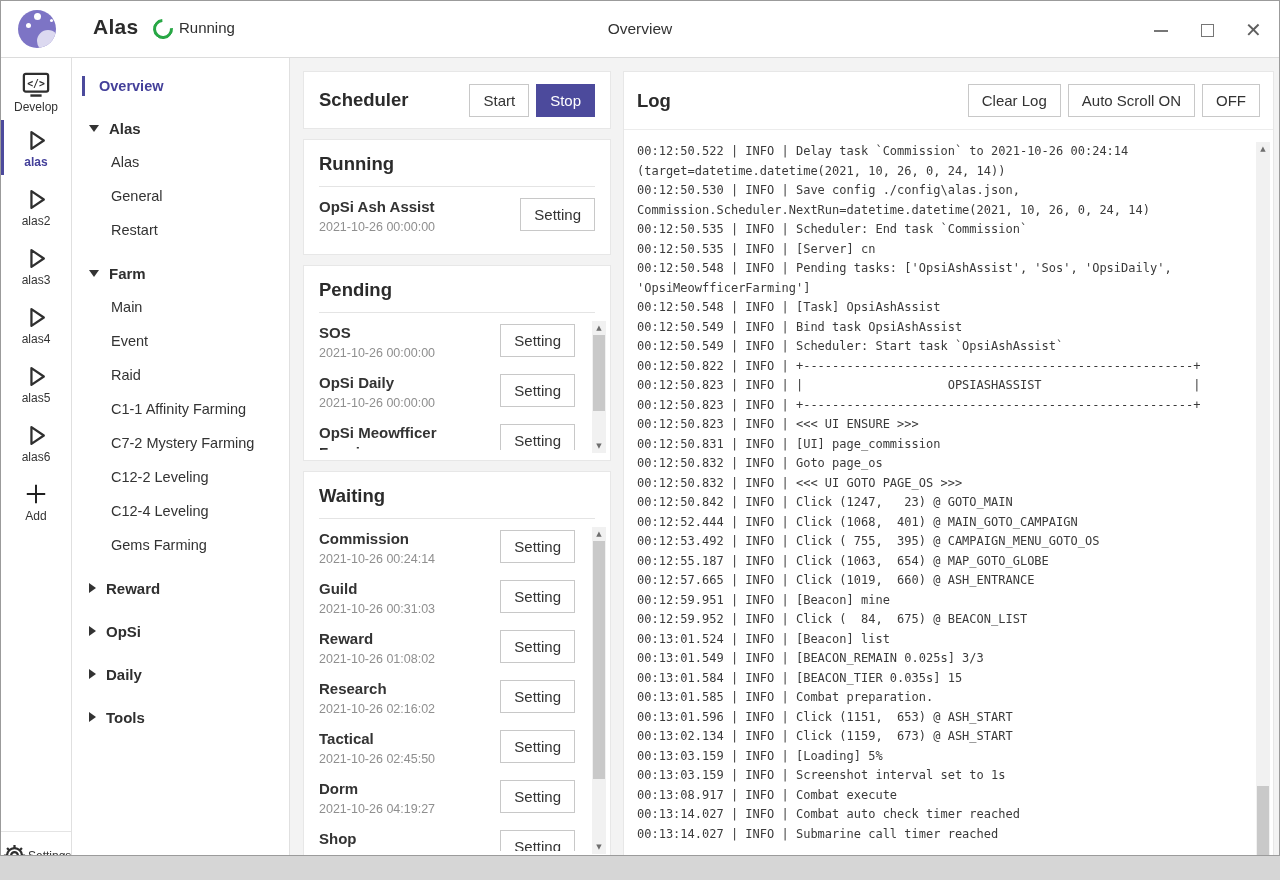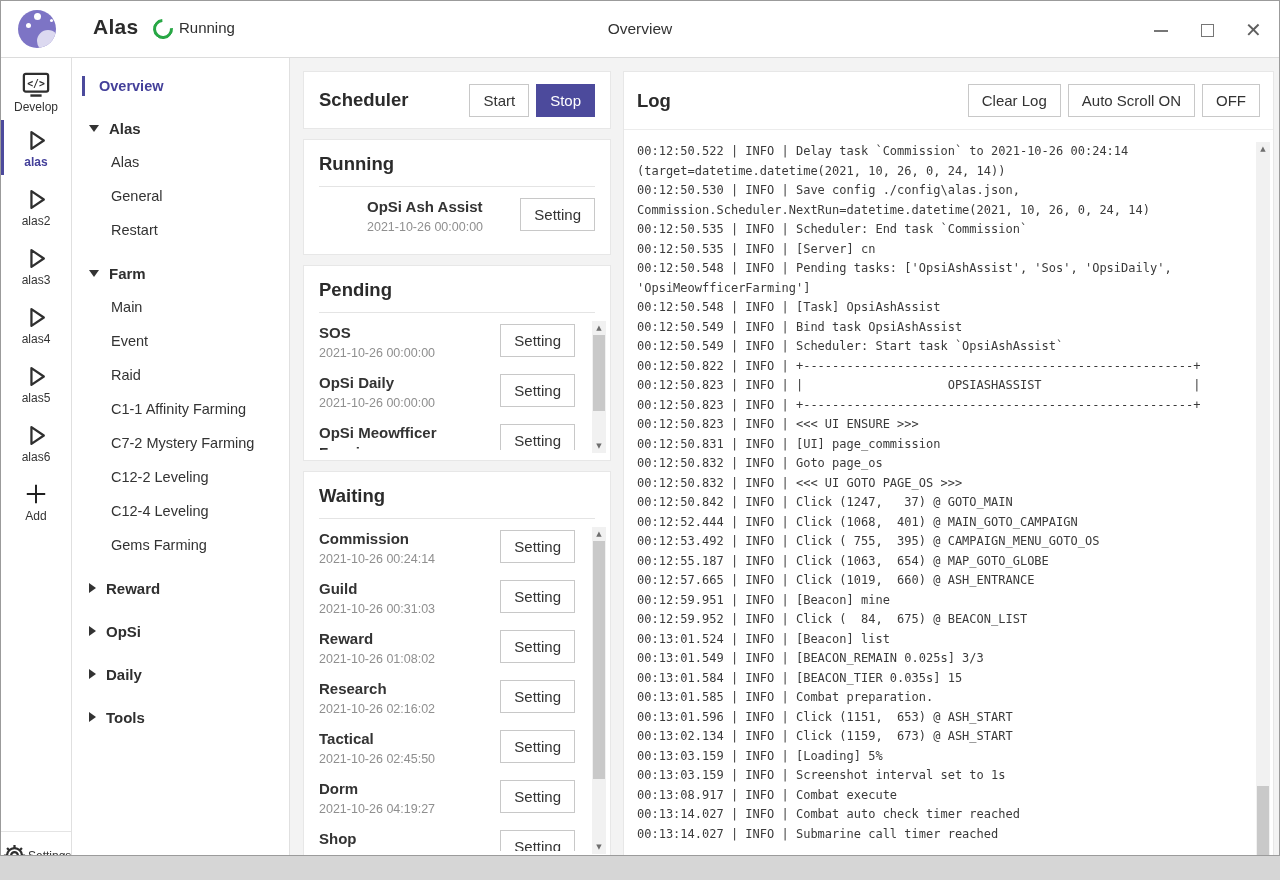--- a/index.html
+++ b/index.html
@@ -58,21 +58,21 @@
   .btn { background:#fff; border:1px solid #c8c8c8; color:#333; font-size:15px; font-family:inherit; padding:7px 13px; cursor:pointer; }
   .btn-stop { background:#4c4a9c; border-color:#4c4a9c; color:#fff; }
   .btn-row { display:flex; gap:7px; }
 
   .sec-card { padding:13px 15px 0; position:relative; }
   .sec-card hr { border:none; border-top:1px solid #e4e4e4; margin:11px 0 0; }
   .card-running { height:116px; }
   .card-pending { height:196px; }
   .card-waiting { height:391px; }
   .task-list { overflow:hidden; margin-top:5px; }
-  .card-running .task-list { height:70px;margin-left:48px; }
+  .card-running .task-list { height:70px; }
   .card-pending .task-list { height:132px; margin-right:20px; }
   .card-waiting .task-list { height:327px; margin-right:20px; }
   .task-row { height:50px; display:flex; justify-content:space-between; align-items:flex-start; padding-top:5px; }
   .task-info { width:168px; }
   .task-name { font-size:15px; font-weight:600; color:#333; line-height:20px; }
   .task-time { font-size:12.5px; color:#8f8f8f; margin-top:3px; }
   .setting-btn { padding:7px 13px; margin-top:1px; }
 
   
   .sbar { position:absolute; width:14px; background:#f1f1f1; }
@@ -383,21 +383,21 @@
                 <div class="log-line">00:12:50.548 | INFO | [Task] OpsiAshAssist</div>
                 <div class="log-line">00:12:50.549 | INFO | Bind task OpsiAshAssist</div>
                 <div class="log-line">00:12:50.549 | INFO | Scheduler: Start task `OpsiAshAssist`</div>
                 <div class="log-line">00:12:50.822 | INFO | +------------------------------------------------------+</div>
                 <div class="log-line">00:12:50.823 | INFO | |                    OPSIASHASSIST                     |</div>
                 <div class="log-line">00:12:50.823 | INFO | +------------------------------------------------------+</div>
                 <div class="log-line">00:12:50.823 | INFO | &lt;&lt;&lt; UI ENSURE &gt;&gt;&gt;</div>
                 <div class="log-line">00:12:50.831 | INFO | [UI] page_commission</div>
                 <div class="log-line">00:12:50.832 | INFO | Goto page_os</div>
                 <div class="log-line">00:12:50.832 | INFO | &lt;&lt;&lt; UI GOTO PAGE_OS &gt;&gt;&gt;</div>
-                <div class="log-line">00:12:50.842 | INFO | Click (1247,   37) @ GOTO_MAIN</div>
+                <div class="log-line">00:12:50.842 | INFO | Click (1247,   23) @ GOTO_MAIN</div>
                 <div class="log-line">00:12:52.444 | INFO | Click (1068,  401) @ MAIN_GOTO_CAMPAIGN</div>
                 <div class="log-line">00:12:53.492 | INFO | Click ( 755,  395) @ CAMPAIGN_MENU_GOTO_OS</div>
                 <div class="log-line">00:12:55.187 | INFO | Click (1063,  654) @ MAP_GOTO_GLOBE</div>
                 <div class="log-line">00:12:57.665 | INFO | Click (1019,  660) @ ASH_ENTRANCE</div>
                 <div class="log-line">00:12:59.951 | INFO | [Beacon] mine</div>
                 <div class="log-line">00:12:59.952 | INFO | Click (  84,  675) @ BEACON_LIST</div>
                 <div class="log-line">00:13:01.524 | INFO | [Beacon] list</div>
                 <div class="log-line">00:13:01.549 | INFO | [BEACON_REMAIN 0.025s] 3/3</div>
                 <div class="log-line">00:13:01.584 | INFO | [BEACON_TIER 0.035s] 15</div>
                 <div class="log-line">00:13:01.585 | INFO | Combat preparation.</div>

